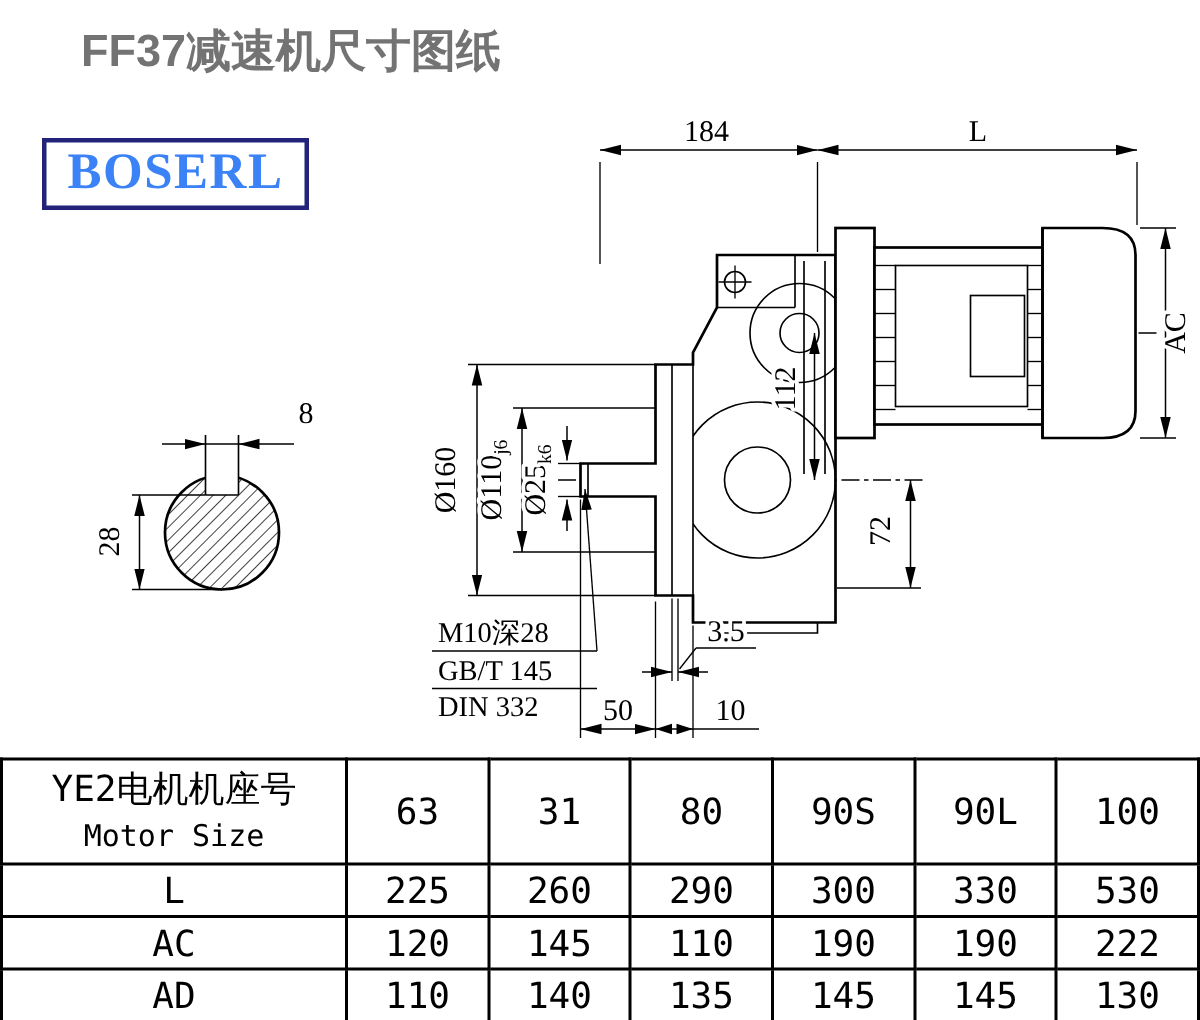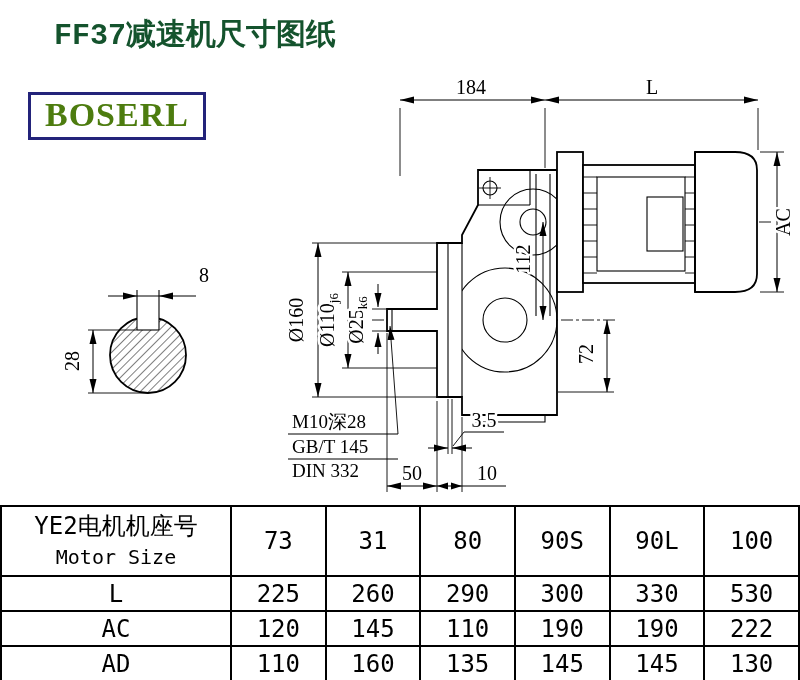--- a/index.html
+++ b/index.html
@@ -1,20 +1,20 @@
 <!DOCTYPE html>
 <html><head>
 <meta charset="utf-8">
 <style>
   *{margin:0;padding:0;box-sizing:border-box}
   html,body{background:#fff}
   body{width:800px;height:680px;font-family:"Liberation Sans",sans-serif}
   #stage{position:relative;width:800px;height:680px;background:#fff;overflow:hidden}
-  .title{position:absolute;left:54px;top:14px;font-family:Liberation Mono, monospace;font-weight:bold;font-size:30px;color:#14532d;white-space:nowrap}
-  .logo{position:absolute;left:28px;top:92px;border:3px solid #23237a;padding:1px 14px 3px 14px;font-family:"Liberation Serif",serif;font-weight:bold;font-size:34px;color:#4d7c0f;letter-spacing:1px;background:#fff}
+  .title{position:absolute;left:54px;top:14px;font-family:Liberation Sans, sans-serif;font-weight:bold;font-size:30px;color:#737373;white-space:nowrap}
+  .logo{position:absolute;left:28px;top:92px;border:3px solid #23237a;padding:1px 14px 3px 14px;font-family:"Liberation Serif",serif;font-weight:bold;font-size:34px;color:#3b82f6;letter-spacing:1px;background:#fff}
   svg.draw{position:absolute;left:0;top:56px}
   .o2{fill:none;stroke:#000;stroke-width:1.8}
   .o2f{fill:#fff;stroke:#000;stroke-width:1.8}
   .o1{fill:none;stroke:#000;stroke-width:1.1}
   .ext{stroke:#000;stroke-width:0.9;fill:none}
   .dim{stroke:#000;stroke-width:1;fill:none}
   .cl{stroke:#000;stroke-width:0.9;fill:none;stroke-dasharray:12 3 3 3}
   .arr{fill:#000;stroke:none}
   .dt{font-family:"Liberation Serif",serif;font-size:20px;fill:#000;text-anchor:middle;paint-order:stroke;stroke:#fff;stroke-width:5px;stroke-linejoin:round}
   .nt{font-family:"Liberation Serif",serif;font-size:19px;fill:#000;text-anchor:start;paint-order:stroke;stroke:#fff;stroke-width:5px;stroke-linejoin:round}
@@ -194,21 +194,21 @@
     </g>
   </svg>
 
   <table class="size">
     <tbody>
       <tr class="hdr">
         <td class="c0">
           <div class="hline1">YE2电机机座号</div>
           <div class="hline2">Motor Size</div>
         </td>
-        <td>73</td>
+        <td>63</td>
         <td>31</td>
         <td>80</td>
         <td>90S</td>
         <td>90L</td>
         <td>100</td>
       </tr>
       <tr class="datarow">
         <td class="c0">L</td>
         <td>225</td>
         <td>260</td>
@@ -222,21 +222,21 @@
         <td>120</td>
         <td>145</td>
         <td>110</td>
         <td>190</td>
         <td>190</td>
         <td>222</td>
       </tr>
       <tr class="datarow">
         <td class="c0">AD</td>
         <td>110</td>
-        <td>160</td>
+        <td>140</td>
         <td>135</td>
         <td>145</td>
         <td>145</td>
         <td>130</td>
       </tr>
     </tbody>
   </table>
 
 </div>
 

